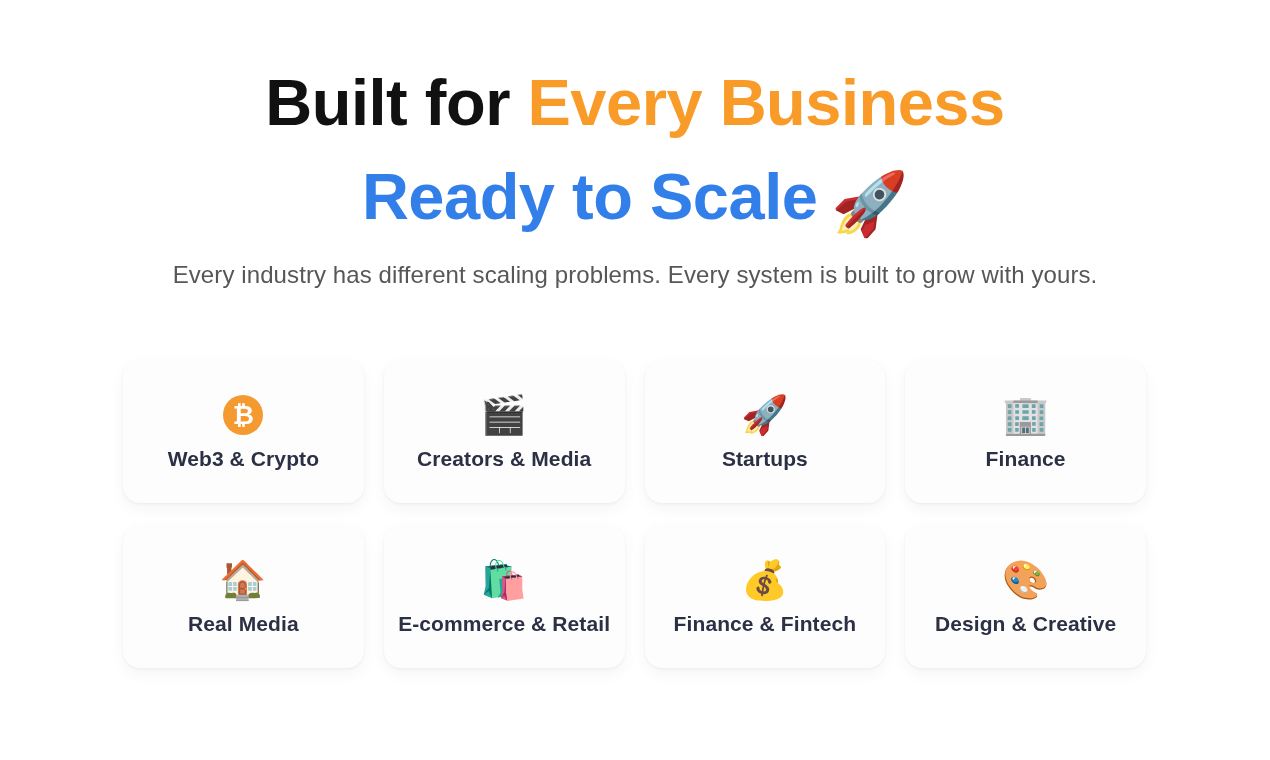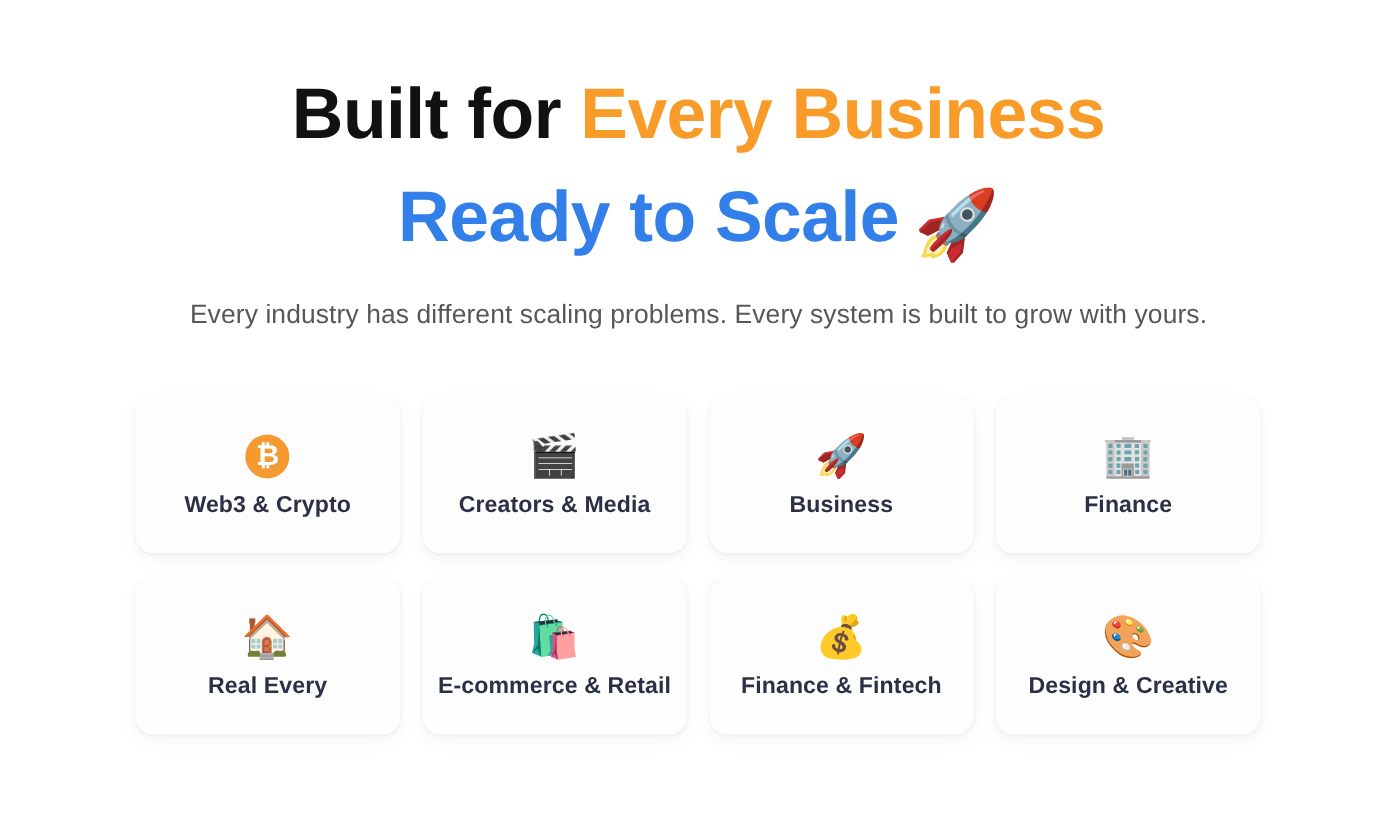--- a/index.html
+++ b/index.html
@@ -56,21 +56,20 @@
   .subtitle {
     position: absolute;
     top: 261px;
     left: 0;
     width: 1270px;
     text-align: center;
     font-size: 24px;
     font-weight: 400;
     color: #575757;
     letter-spacing: 0.1px;
-    margin-top: 12px;
   }
 
   
   .card-grid {
     position: absolute;
     left: 123px;
     top: 360px;
     width: 1023px;
     display: grid;
     grid-template-columns: repeat(4, 1fr);
@@ -146,31 +145,31 @@
       <div class="card-label">Web3 &amp; Crypto</div>
     </div>
 
     <div class="card">
       <div class="card-icon">🎬</div>
       <div class="card-label">Creators &amp; Media</div>
     </div>
 
     <div class="card">
       <div class="card-icon">🚀</div>
-      <div class="card-label">Business</div>
+      <div class="card-label">Startups</div>
     </div>
 
     <div class="card">
       <div class="card-icon">🏢</div>
       <div class="card-label">Finance</div>
     </div>
 
     <div class="card">
       <div class="card-icon">🏠</div>
-      <div class="card-label">Real Every</div>
+      <div class="card-label">Real Media</div>
     </div>
 
     <div class="card">
       <div class="card-icon">🛍️</div>
       <div class="card-label">E-commerce &amp; Retail</div>
     </div>
 
     <div class="card">
       <div class="card-icon">💰</div>
       <div class="card-label">Finance &amp; Fintech</div>

